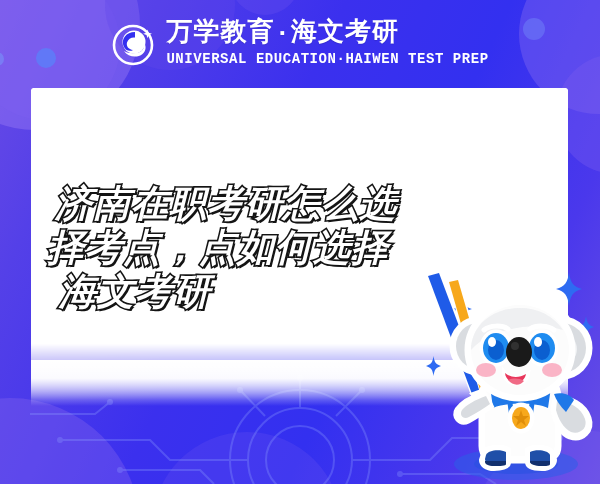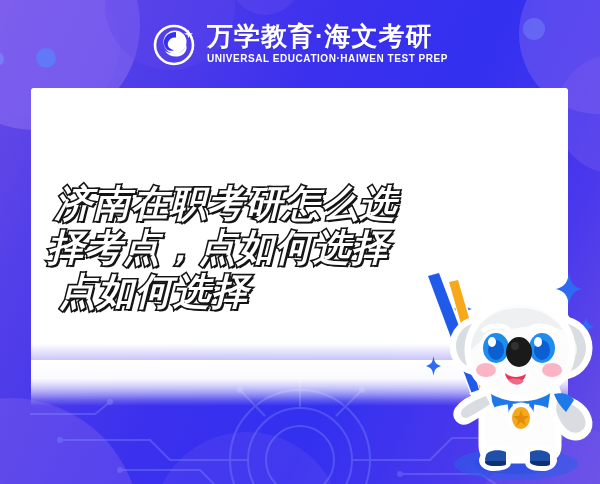--- a/index.html
+++ b/index.html
@@ -28,30 +28,30 @@
   
   .circuits{
     position:absolute;left:0;bottom:0;width:600px;height:110px;opacity:.30;
     pointer-events:none;
   }
   
   .banner{
     position:absolute;left:0;top:0;width:600px;height:88px;
     display:flex;align-items:center;justify-content:center;
   }
-  .logo-wrap{display:flex;align-items:center;gap:9px;position:relative;z-index:4;}
+  .logo-wrap{display:flex;align-items:center;gap:9px;position:relative;z-index:4;font-family:Liberation Mono, monospace;}
   .logo-mark{position:relative;width:46px;height:46px;flex:0 0 auto;}
   .logo-text{display:flex;flex-direction:column;justify-content:center;}
   .logo-cn{
     color:#ffffff;font-size:26px;font-weight:bold;letter-spacing:1px;
     line-height:1.05;white-space:nowrap;
     text-shadow:0 1px 1px rgba(0,0,0,.12);
   }
   .logo-en{
-    color:#ffffff;font-size:10px;font-weight:bold;letter-spacing:.55px;
+    color:#ffffff;font-size:14px;font-weight:bold;letter-spacing:.55px;
     line-height:1.2;white-space:nowrap;margin-top:3px;
   }
   
   .card{
     position:absolute;left:31px;top:88px;width:537px;height:312px;
     background:#ffffff;border-radius:2px;
     -webkit-mask-image:linear-gradient(to bottom,#000 0,#000 82%,rgba(0,0,0,.18) 97%,rgba(0,0,0,0) 100%);
     mask-image:linear-gradient(to bottom,#000 0,#000 82%,rgba(0,0,0,.18) 97%,rgba(0,0,0,0) 100%);
   }
   .card-fade{
@@ -142,21 +142,21 @@
       </div>
     </div>
   </div>
 
   <div class="card"></div>
   <div class="card-fade"></div>
 
   <div class="headline">
     <span class="hl-line l1">济南在职考研怎么选</span>
     <span class="hl-line l2">择考点，点如何选择</span>
-    <span class="hl-line l3">点如何选择</span>
+    <span class="hl-line l3">海文考研</span>
   </div>
 
   <svg class="spark" style="left:452px;top:296px;" width="20" height="26" viewBox="0 0 20 26">
     <path d="M10 0 C11 8 13 11 20 13 C13 15 11 18 10 26 C9 18 7 15 0 13 C7 11 9 8 10 0 Z" fill="#2E6BF2"></path>
   </svg>
   <svg class="spark" style="left:426px;top:356px;" width="15" height="20" viewBox="0 0 15 20">
     <path d="M7.5 0 C8.3 6 9.8 8.4 15 10 C9.8 11.6 8.3 14 7.5 20 C6.7 14 5.2 11.6 0 10 C5.2 8.4 6.7 6 7.5 0 Z" fill="#2E6BF2"></path>
   </svg>
   <svg class="spark" style="left:556px;top:272px;" width="26" height="34" viewBox="0 0 26 34">
     <path d="M13 0 C14.3 10.4 16.9 14.3 26 17 C16.9 19.7 14.3 23.6 13 34 C11.7 23.6 9.1 19.7 0 17 C9.1 14.3 11.7 10.4 13 0 Z" fill="#2E6BF2"></path>

